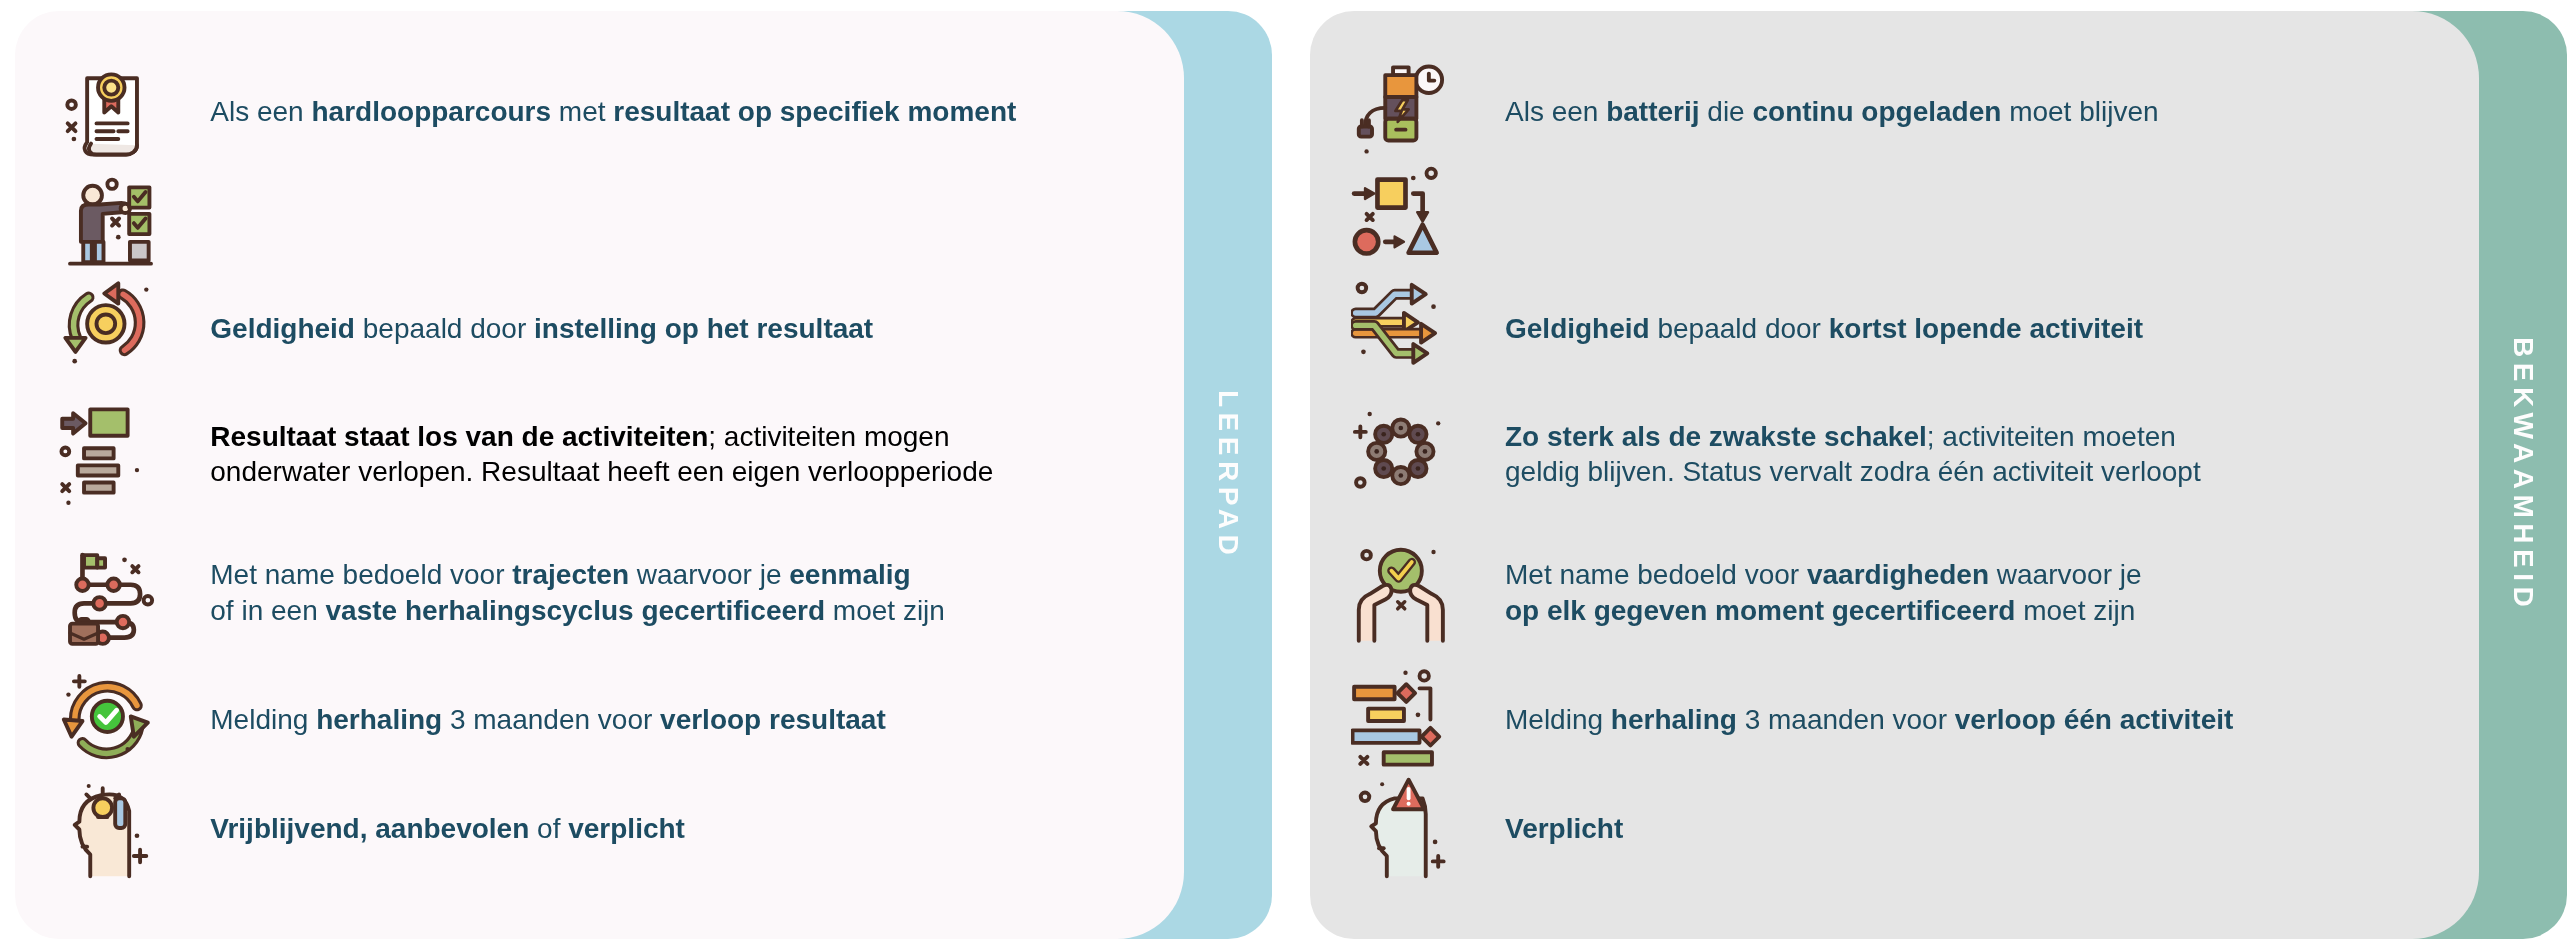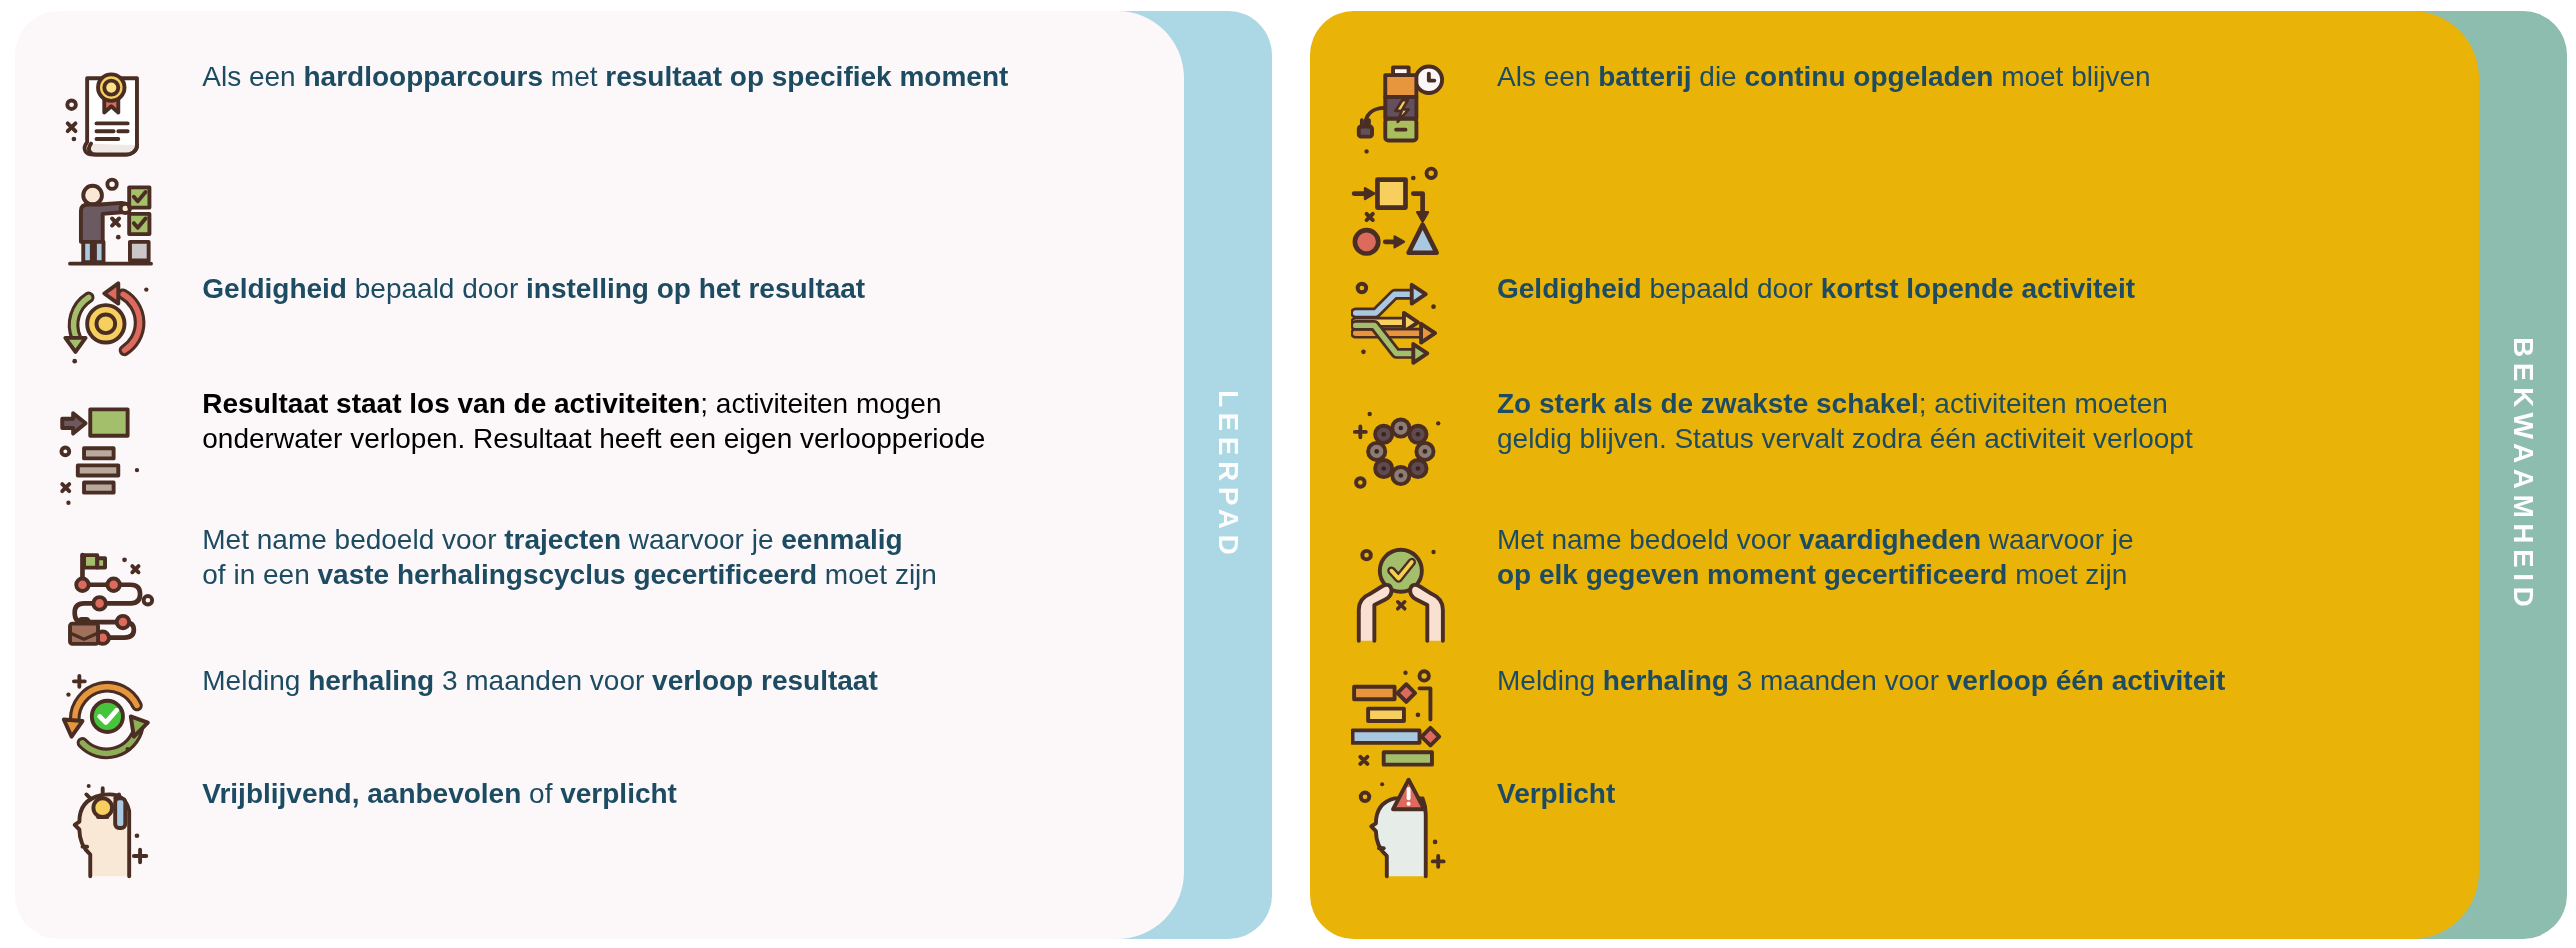--- a/index.html
+++ b/index.html
@@ -10,21 +10,21 @@
   .panel-right{left:1310px;}
   .tab{position:absolute;top:0;right:0;bottom:0;width:233px;border-radius:44px;}
   .tab-label{position:absolute;top:0;right:0;bottom:0;width:88px;
              display:flex;align-items:center;justify-content:center;
              writing-mode:vertical-rl;
              color:#fdfdfd;font-weight:700;font-size:28px;letter-spacing:5.5px;}
   .card{position:absolute;top:0;left:0;width:1169px;height:928px;
         border-radius:44px 67px 67px 44px;}
   .rows{position:absolute;inset:0;display:flex;flex-direction:column;
         padding:48px 24.5px 0 26px;box-sizing:border-box;}
-  .row{display:flex;}
+  .row{display:flex;align-items:center;gap:8px;}
   .row:nth-child(1){height:106px;}
   .row:nth-child(2){height:106px;}
   .row:nth-child(3){height:115px;}
   .row:nth-child(4){height:136px;}
   .row:nth-child(5){height:141px;}
   .row:nth-child(6){height:113px;}
   .row:nth-child(7){height:106px;}
   .icon-box{width:139px;min-width:139px;height:100%;display:flex;
             align-items:center;justify-content:center;}
   .icon-box svg{width:109px;height:109px;}
@@ -181,21 +181,21 @@
             <div class="txt" style="color: rgb(29, 76, 98);"><b>Vrijblijvend, aanbevolen</b><span> of </span><b>verplicht</b></div>
           </div>
         </div>
     </div>
   </section>
 
   <section class="panel panel-right">
     <div class="tab" style="background: rgb(141, 189, 175);">
       <div class="tab-label">BEKWAAMHEID</div>
     </div>
-    <div class="card" style="background: #eab308;">
+    <div class="card" style="background: #e5e5e5;">
       <div class="rows">
           <div class="row">
             <div class="icon-box">
 <svg viewBox="0 0 140 140">
                 <g stroke="#4a2d23" stroke-width="5" fill="none" stroke-linecap="round" stroke-linejoin="round">
 <circle cx="100" cy="28" r="17" fill="#fbf7f9"></circle>
 <path d="M100 20 v9 h7"></path>
 <rect x="54" y="12" width="20" height="10" fill="#fbf7f9"></rect>
 <rect x="44" y="22" width="40" height="28" fill="#e8963d"></rect>
 <rect x="44" y="50" width="40" height="28" fill="#64505c"></rect>

